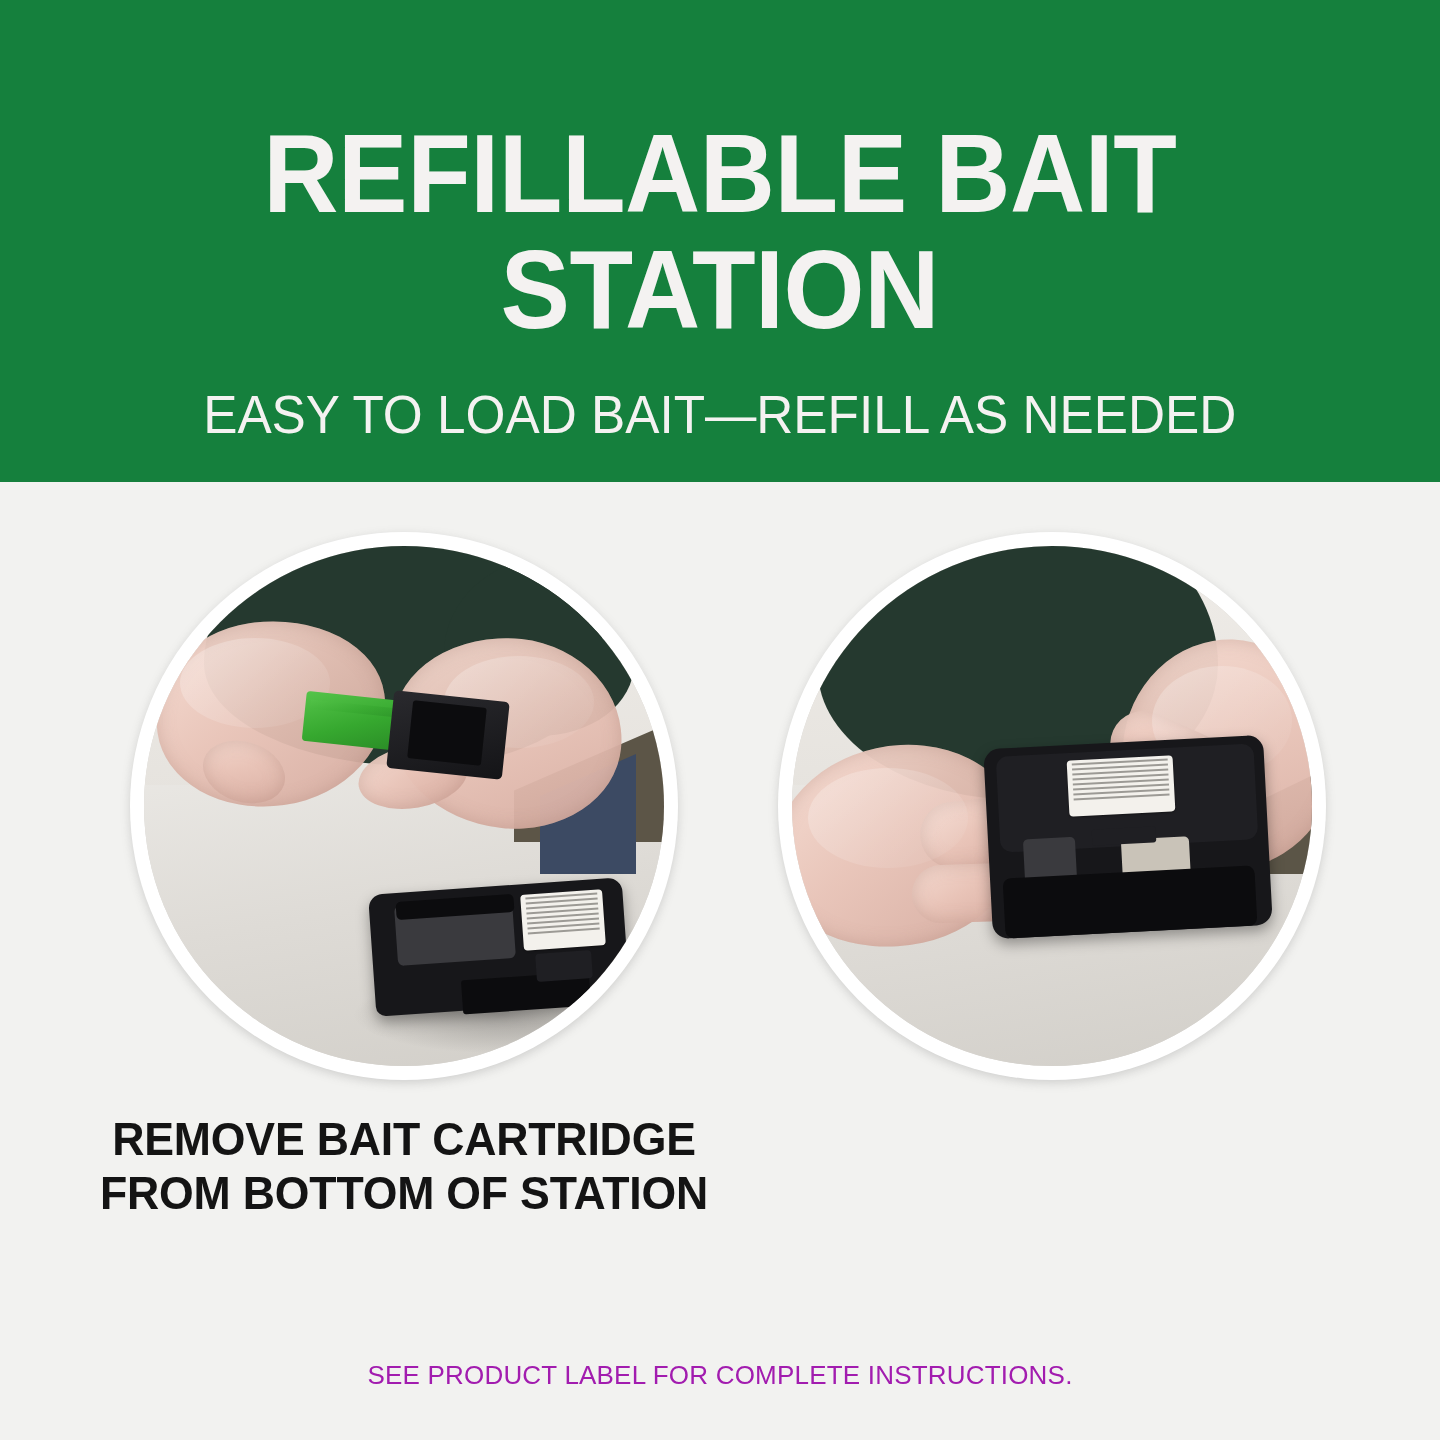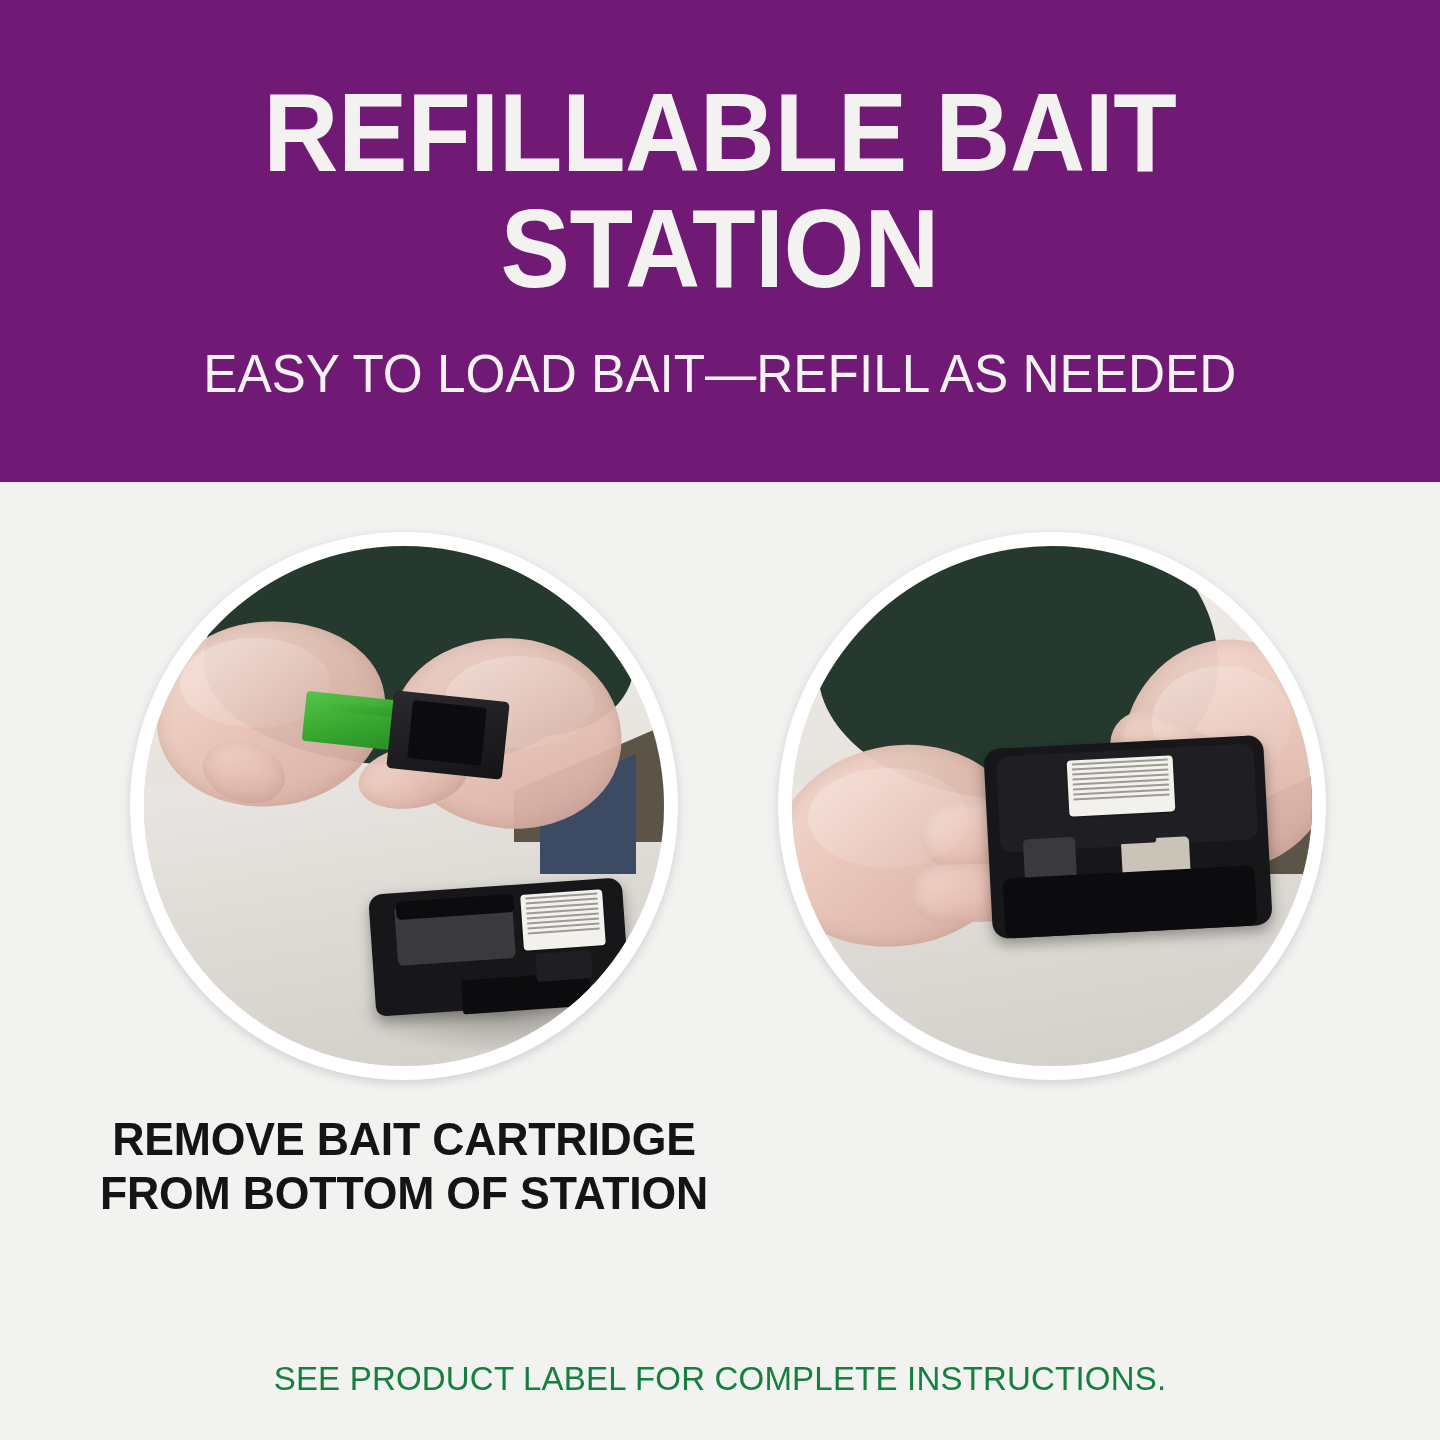--- a/index.html
+++ b/index.html
@@ -14,26 +14,26 @@
     overflow: hidden;
     position: relative;
   }
 
   
   .header {
     position: absolute;
     left: 0; top: 0;
     width: 1440px;
     height: 482px;
-    background: #701a75;
+    background: #15803d;
     box-sizing: border-box;
     display: flex;
     flex-direction: column;
     align-items: center;
-    justify-content: flex-start;
+    justify-content: center;
   }
   .title-line {
     color: #f4f2f1;
     font-weight: 700;
     font-size: 112px;
     line-height: 0.98;
     letter-spacing: -0.5px;
     text-align: center;
     white-space: nowrap;
     transform: scaleX(0.93);
@@ -176,23 +176,23 @@
   .caption-left  { left: 84px; }
   .caption-right { left: 716px; }
 
   
   .footer-note {
     position: absolute;
     left: 0;
     top: 1360px;
     width: 1440px;
     text-align: center;
-    color: #15803d;
+    color: #a21caf;
     font-weight: 400;
-    font-size: 33px;
+    font-size: 26px;
     letter-spacing: 0.2px;
     white-space: nowrap;
     font-family: "Liberation Sans Narrow", "Liberation Sans", sans-serif;
   }
 </style>
 </head>
 <body>
 
 <div class="header">
   <div class="title-line title-1">REFILLABLE BAIT</div>

